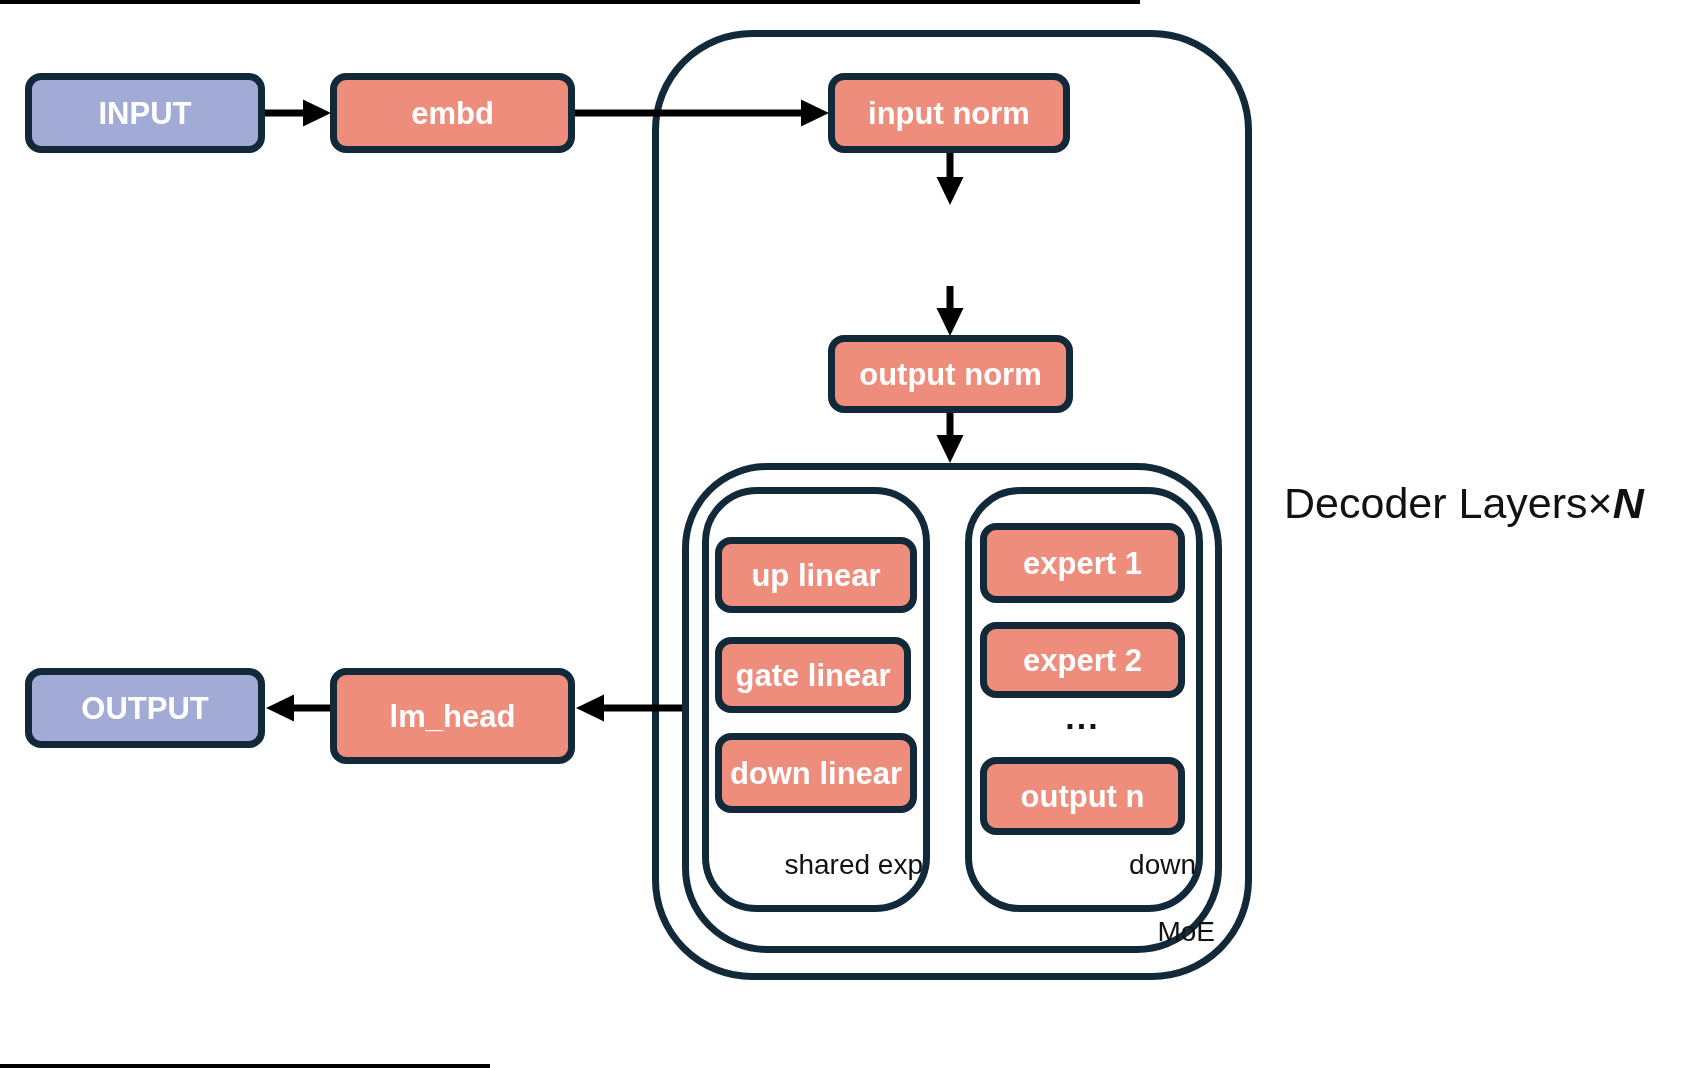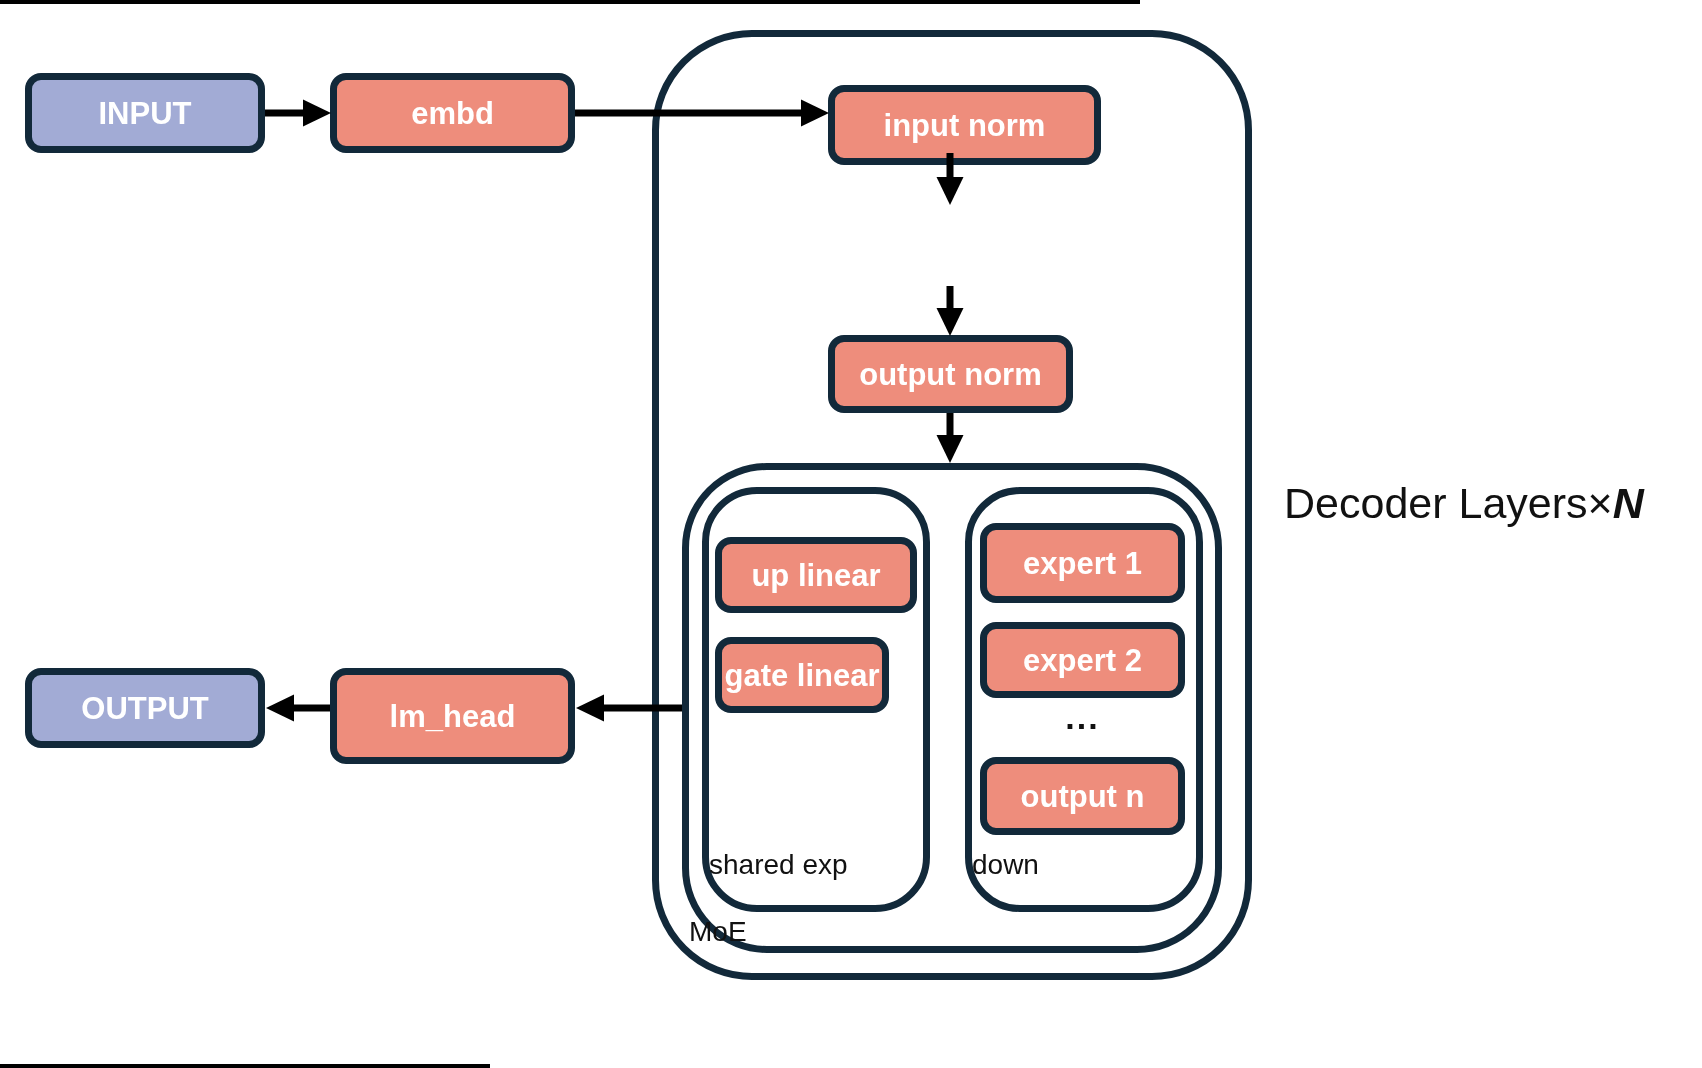--- a/index.html
+++ b/index.html
@@ -29,21 +29,21 @@
     font-size: 31px;
     line-height: 1;
     white-space: nowrap;
     font-weight: bold;
   }
   .box.salmon { background: var(--salmon, #ee8d7c); }
   .box.periwinkle { background: var(--periwinkle, #a2abd5); }
   .container-label {
     position: absolute;
     left: 0; right: 0;
-    text-align: left;
+    text-align: right;
     color: var(--text-dark, #111111);
     font-size: 28px;
     line-height: 1;
   }
   .ellipsis {
     position: absolute;
     text-align: center;
     color: var(--text-dark, #111111);
     font-size: 34px;
     font-weight: bold;
@@ -82,29 +82,30 @@
   </div>
 
   <div class="container" style="left:965px; top:487px; width:238px; height:425px; border-radius:55px;">
     <div class="container-label" style="bottom:26px;">down</div>
   </div>
 
   <div class="box periwinkle" style="left:25px; top:73px; width:240px; height:80px;">INPUT</div>
 
   <div class="box salmon" style="left:330px; top:73px; width:245px; height:80px;">embd</div>
 
-  <div class="box salmon" style="left:828px; top:73px; width:273px; height:80px;margin-top:12px;">input norm</div>
+  <div class="box salmon" style="left:828px; top:73px; width:242px; height:80px;">input norm</div>
 
 
   <div class="box salmon" style="left:828px; top:335px; width:245px; height:78px;">output norm</div>
 
   <div class="box salmon" style="left:715px; top:537px; width:202px; height:76px;">up linear</div>
 
-  <div class="box salmon" style="left:715px; top:637px; width:174px; height:76px;">gate linear</div>
+  <div class="box salmon" style="left:715px; top:637px; width:196px; height:76px;">gate linear</div>
 
+  <div class="box salmon" style="left:715px; top:733px; width:202px; height:80px;">down linear</div>
 
   <div class="box salmon" style="left:980px; top:523px; width:205px; height:80px;">expert 1</div>
 
   <div class="box salmon" style="left:980px; top:622px; width:205px; height:76px;">expert 2</div>
 
   <div class="ellipsis" style="left:980px; top:700px; width:205px;">...</div>
 
   <div class="box salmon" style="left:980px; top:757px; width:205px; height:78px;">output n</div>
 
   <div class="box periwinkle" style="left:25px; top:668px; width:240px; height:80px;">OUTPUT</div>

